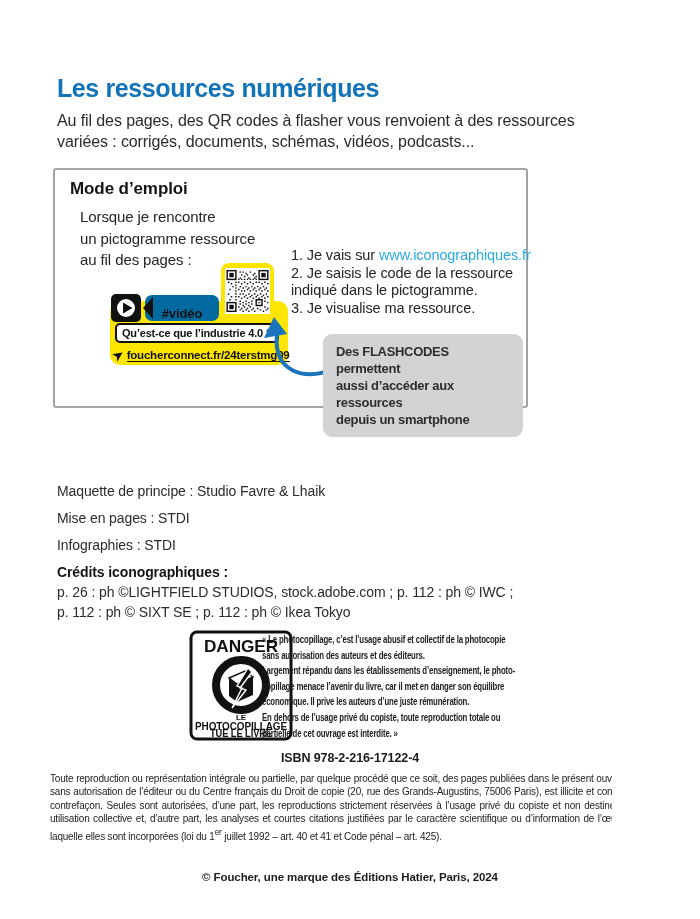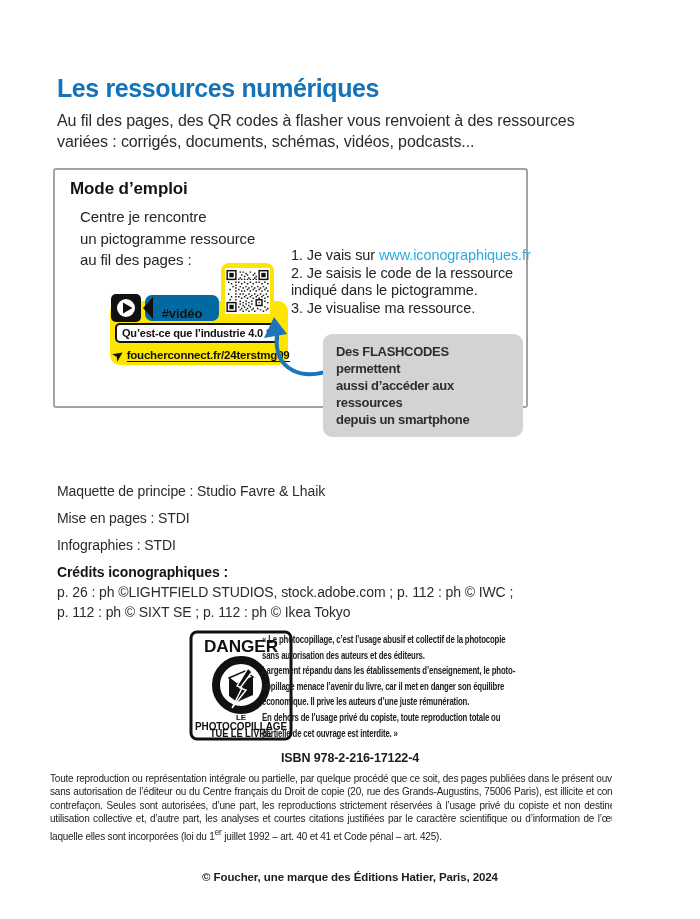--- a/index.html
+++ b/index.html
@@ -56,21 +56,21 @@
 <body>
 
 <div class="page">
 
   <div class="abs page-title">Les ressources numériques</div>
   <div class="abs intro">Au fil des pages, des QR codes à flasher vous renvoient à des ressources
 variées : corrigés, documents, schémas, vidéos, podcasts...</div>
 
   <div class="abs mode-box">
     <div class="abs mode-heading">Mode d’emploi</div>
-    <div class="abs mode-lead">Centre je rencontre
+    <div class="abs mode-lead">Lorsque je rencontre
 un pictogramme ressource
 au fil des pages :</div>
 
     <div class="abs steps">
       <div class="step step1"><span>1. Je vais sur </span><span class="fc-link">www.iconographiques.fr</span></div>
       <div class="step">2. Je saisis le code de la ressource
 indiqué dans le pictogramme.</div>
       <div class="step">3. Je visualise ma ressource.</div>
     </div>
 

